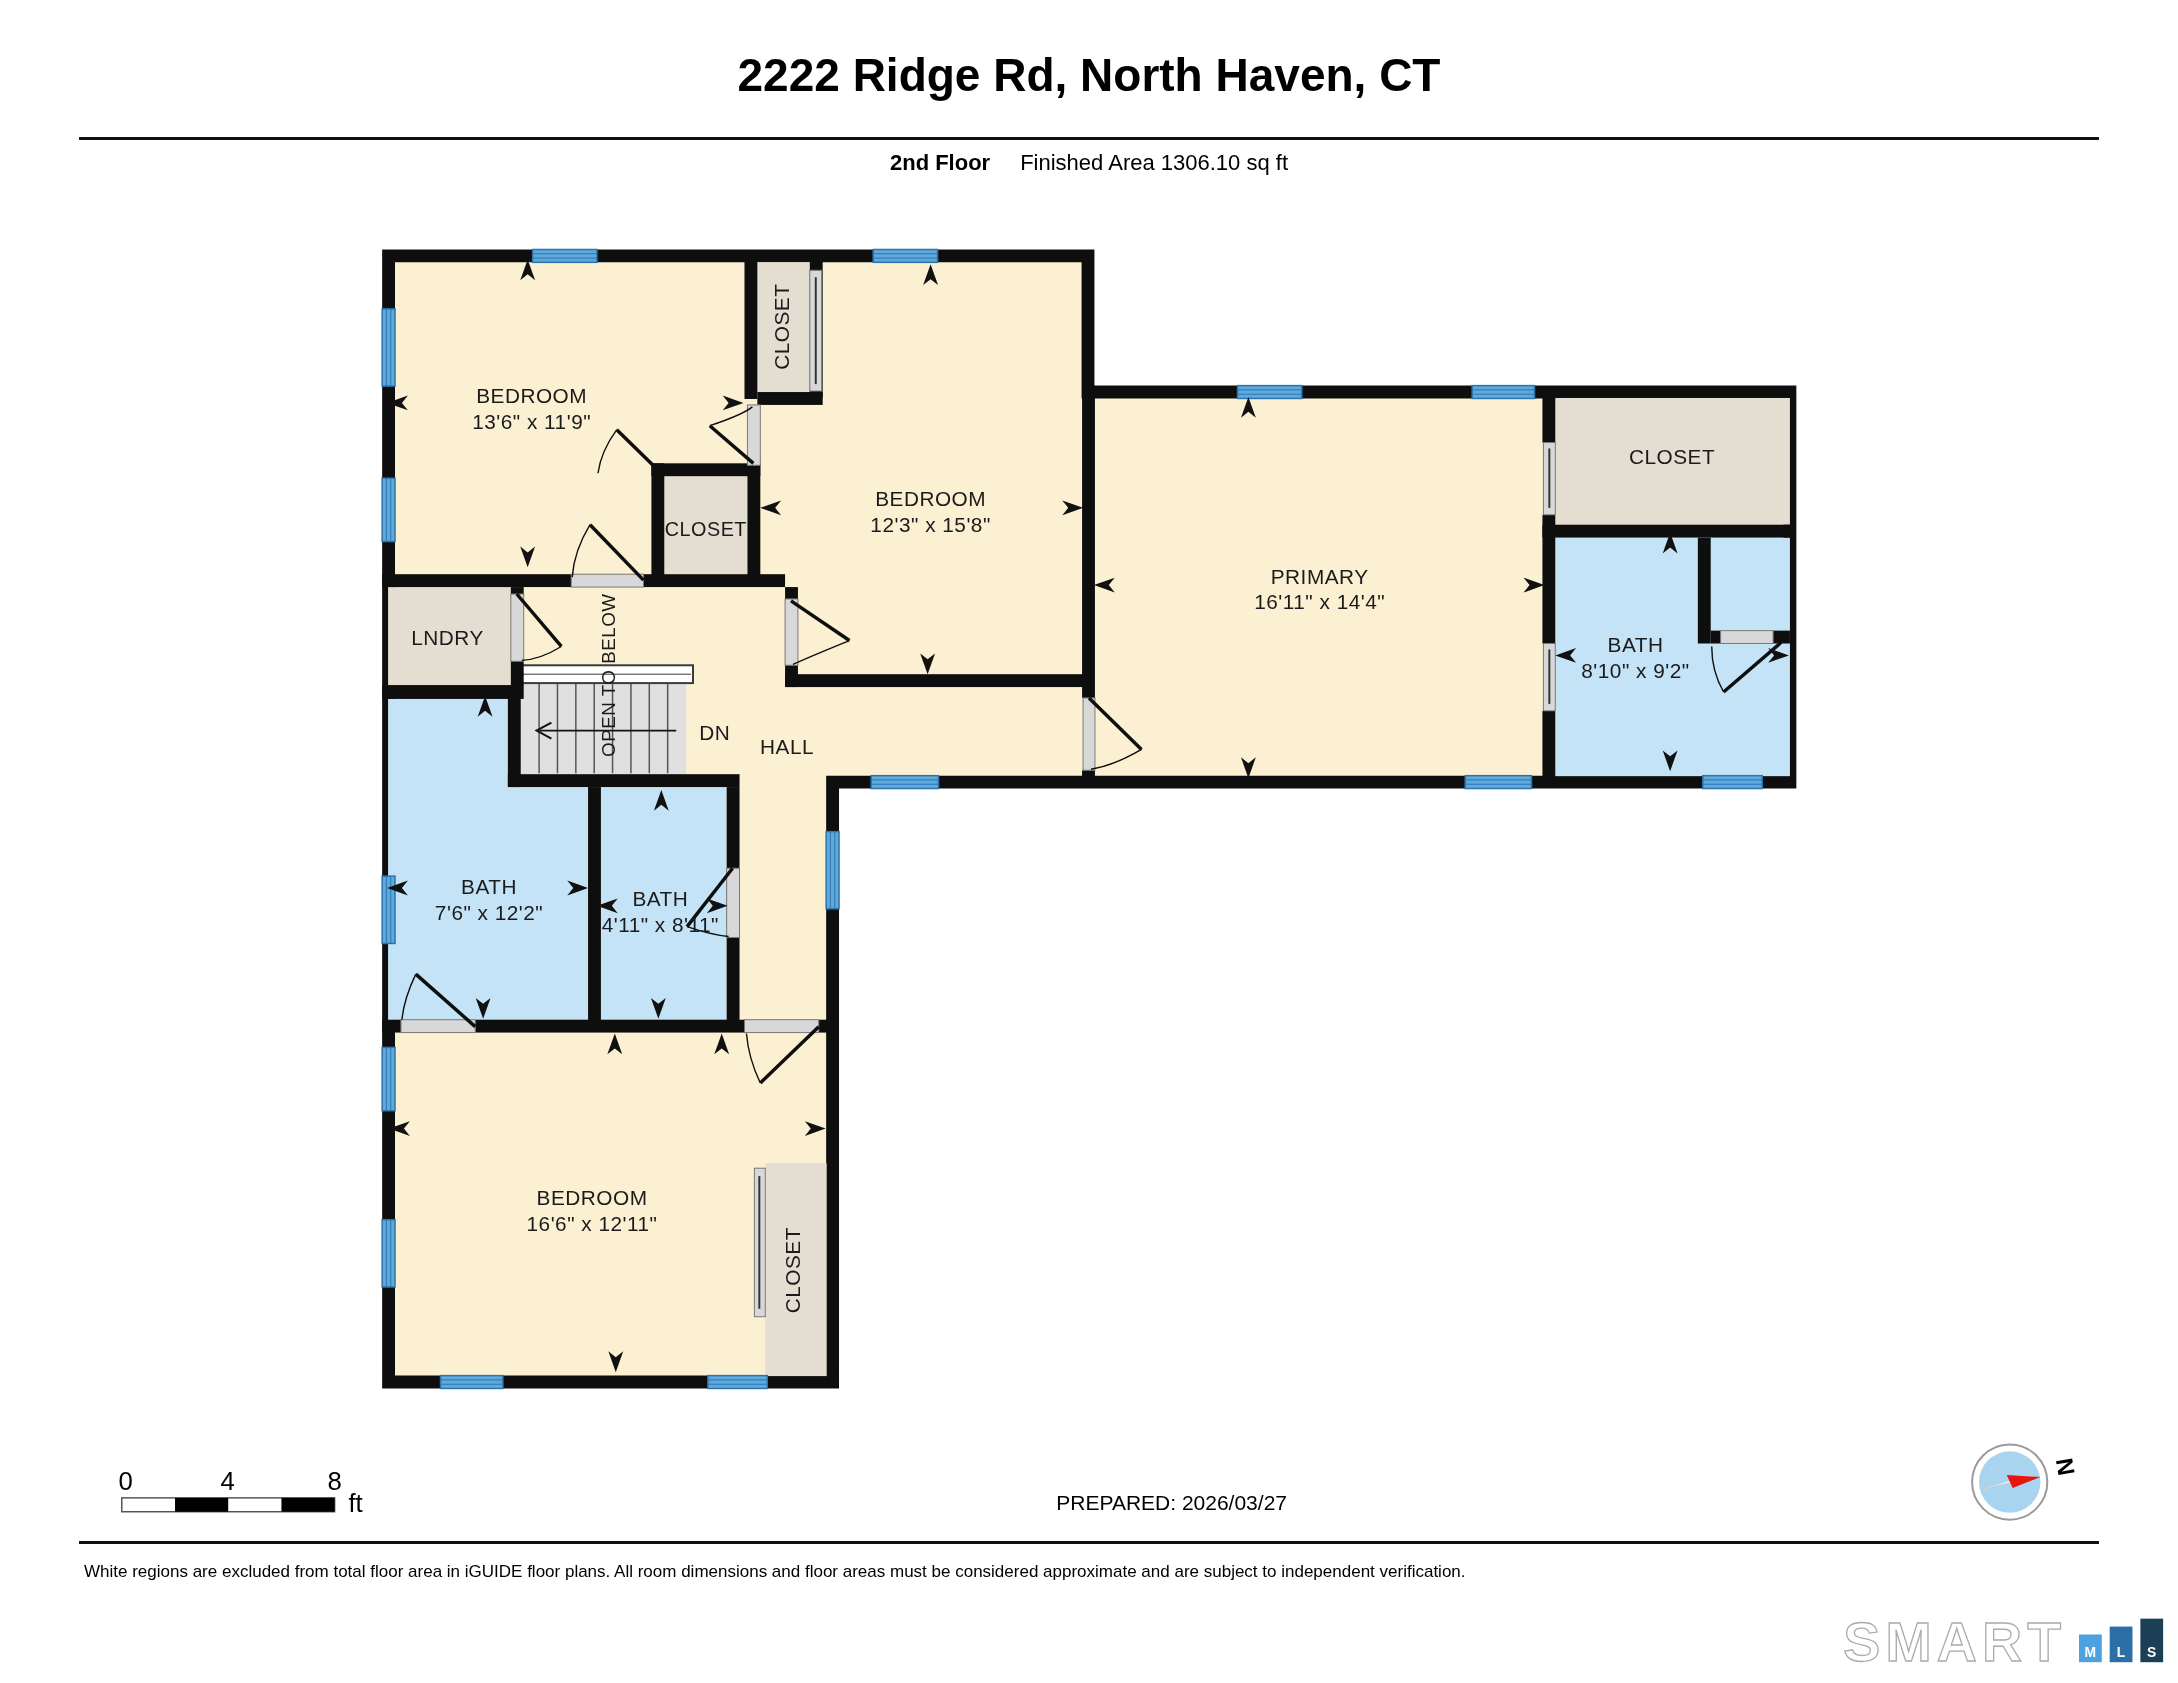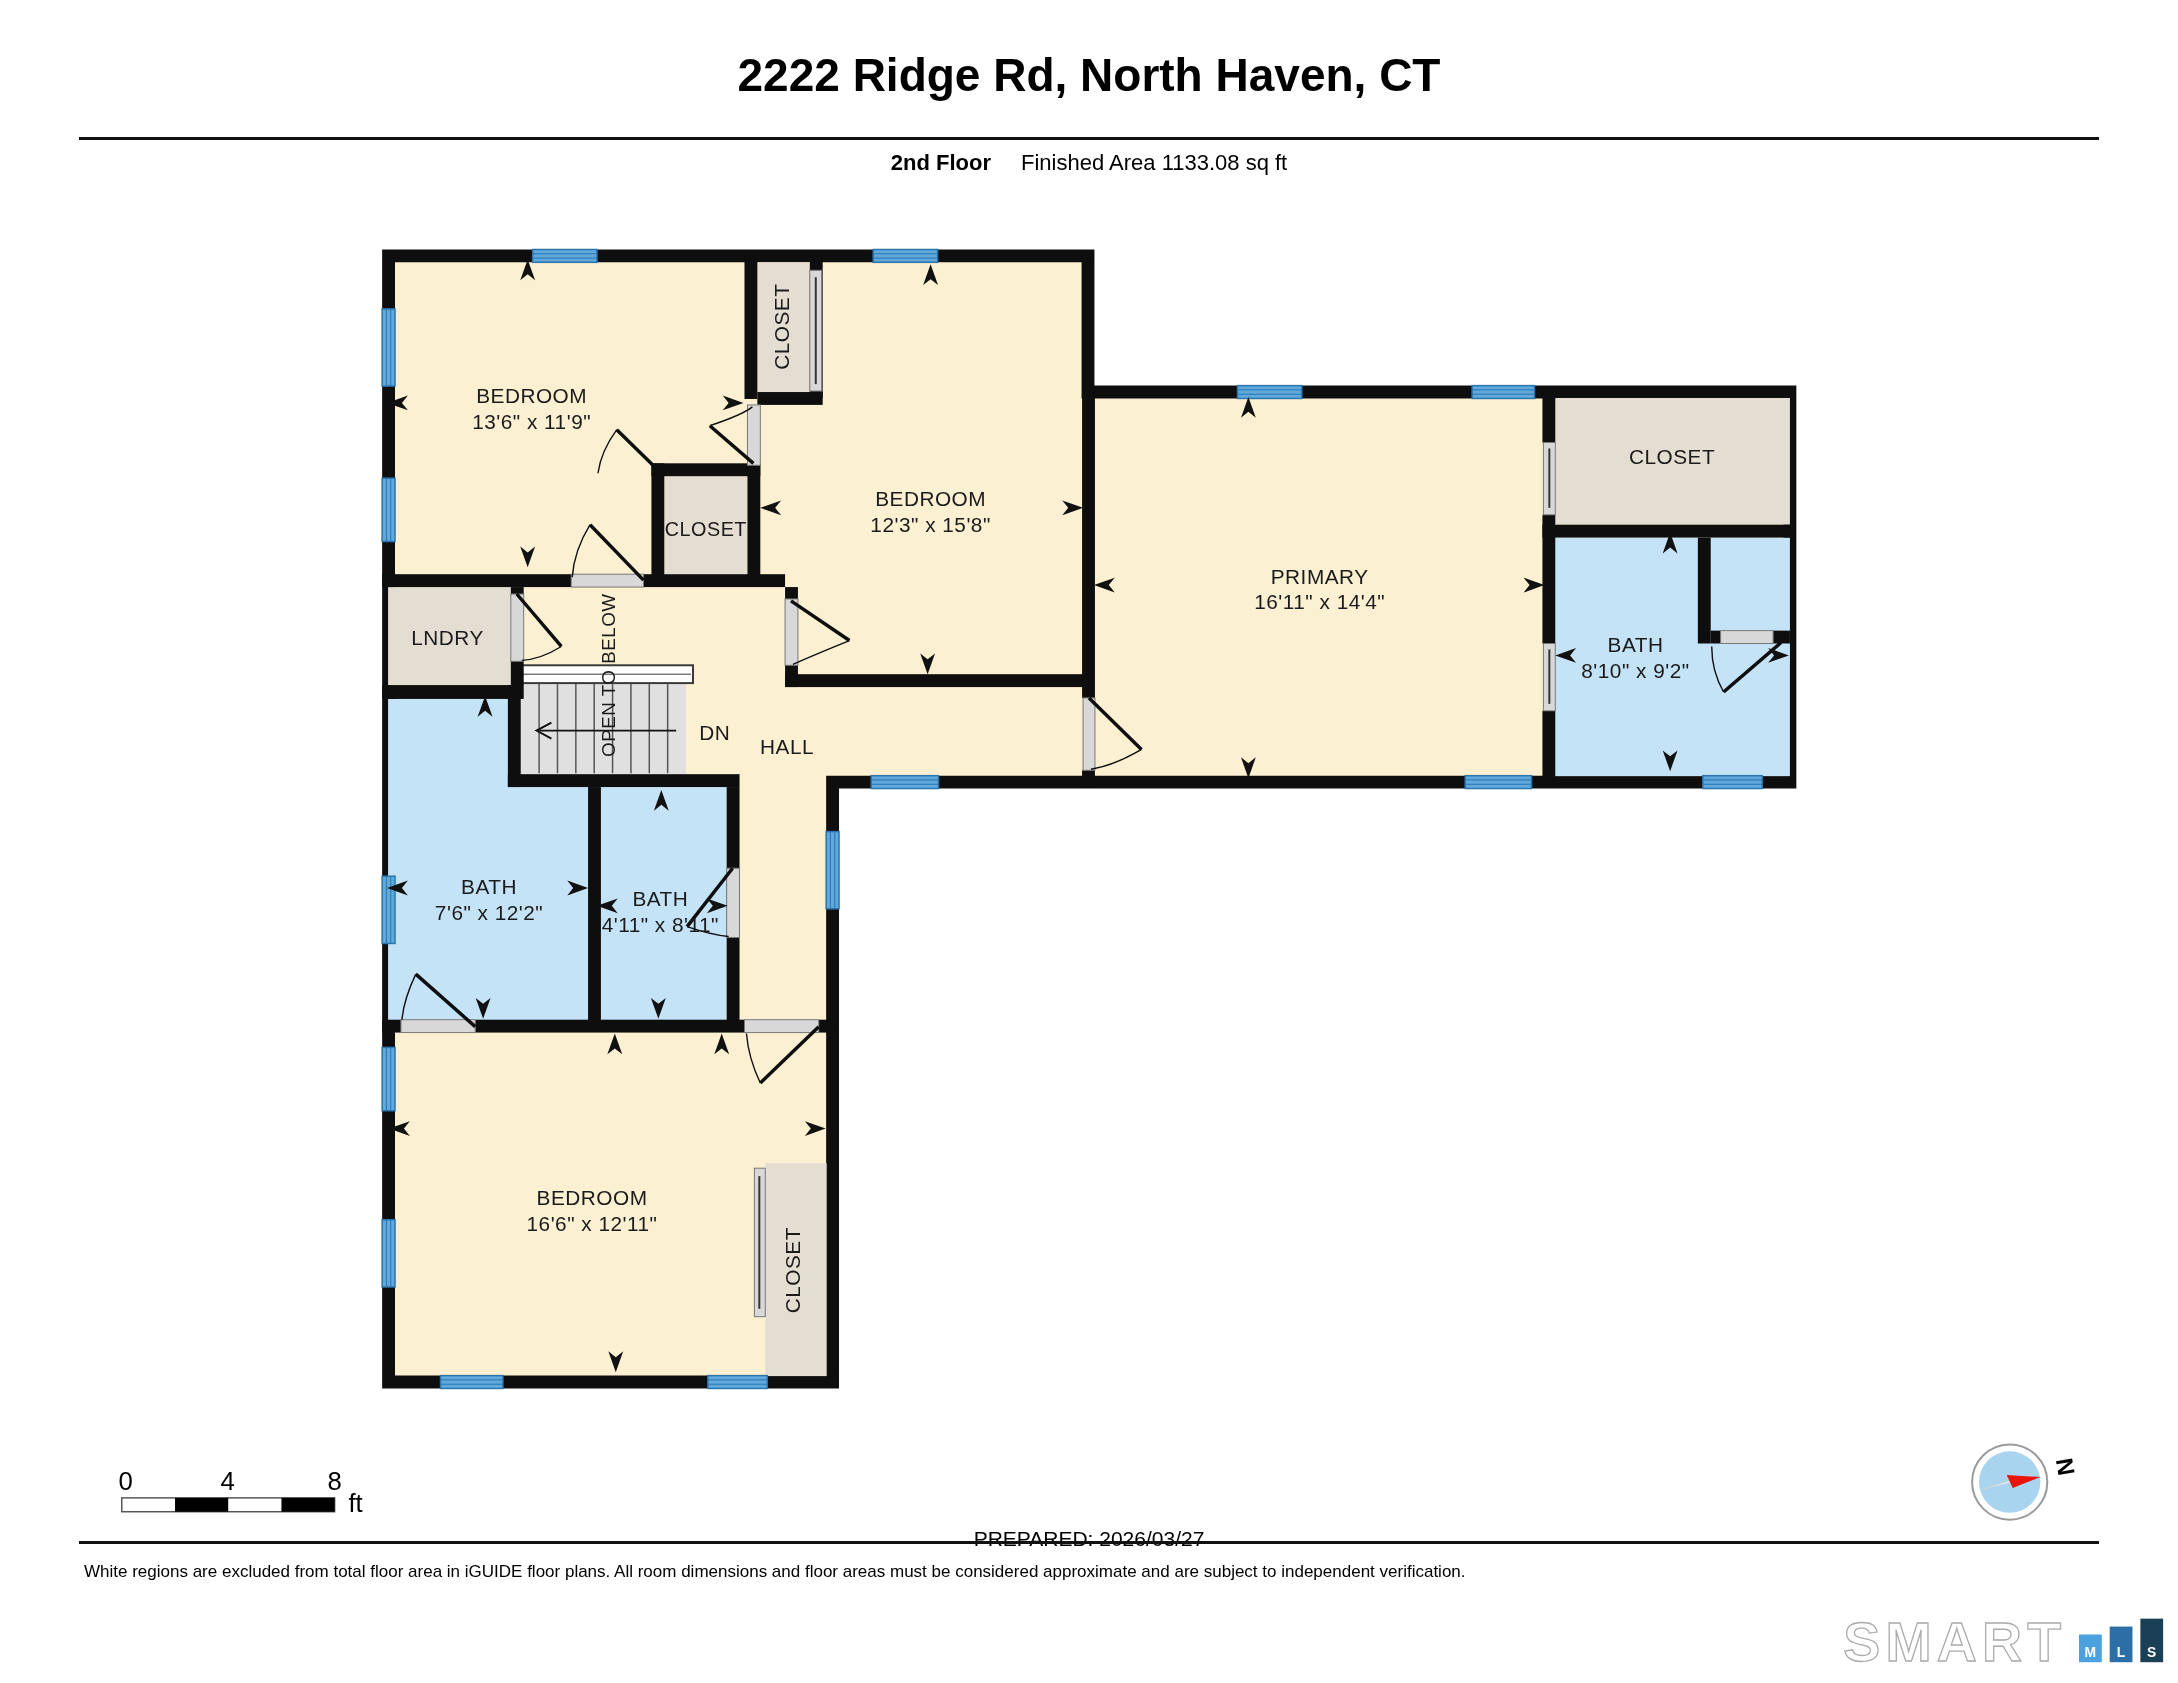--- a/index.html
+++ b/index.html
@@ -3,34 +3,34 @@
 <meta charset="utf-8">
 <style>
   html,body{margin:0;padding:0;background:#ffffff;}
   body{width:2178px;height:1683px;position:relative;font-family:"Liberation Sans",sans-serif;color:#111;overflow:hidden;}
   .title{position:absolute;left:0;top:48px;width:2178px;text-align:center;font-size:46px;font-weight:bold;letter-spacing:0px;color:#000;}
   .rule{position:absolute;left:79px;width:2020px;height:3px;background:#111;}
   .rule-top{top:137px;}
   .rule-bottom{top:1541px;}
   .subtitle{position:absolute;left:0;top:150px;width:2178px;text-align:center;font-size:22px;color:#000;}
   .subtitle .floor{font-weight:bold;margin-right:30px;}
-  .prepared{position:absolute;left:891px;top:1491px;width:396px;text-align:center;font-size:21px;color:#000;margin-top:36px;}
+  .prepared{position:absolute;left:891px;top:1491px;width:396px;text-align:right;font-size:21px;color:#000;}
   .disclaimer{position:absolute;left:84px;top:1562px;width:1881px;font-size:17px;color:#000;}
   svg text{font-family:"Liberation Sans",sans-serif;}
   .roomlabel{font-size:21px;fill:#1b1b1b;letter-spacing:0.5px;}
   .smalllabel{font-size:20px;fill:#1b1b1b;letter-spacing:0.5px;}
   .scalenum{font-size:26px;fill:#000;}
 </style>
 </head>
 <body>
 
 <div class="title">2222 Ridge Rd, North Haven, CT</div>
 <div class="rule rule-top"></div>
 <div class="subtitle">
-  <span class="floor">2nd Floor</span><span>Finished Area 1133.08 sq ft</span>
+  <span class="floor">2nd Floor</span><span>Finished Area 1306.10 sq ft</span>
 </div>
 
 <svg width="2178" height="1683" viewBox="0 0 2200 1700" style="position:absolute;left:0;top:0;">
 
   <path d="M 392.5,258.5 H 1099 V 396 H 1808 V 790 H 841 V 1396 H 392.5 Z" fill="#FBF0D2" stroke="#0E0E0E" stroke-width="13" stroke-linejoin="miter"></path>
 
   <g>
     <rect x="765" y="265" width="53" height="131" fill="#E4DDD1"></rect>
     <rect x="671" y="481" width="84" height="99" fill="#E4DDD1"></rect>
     <rect x="392" y="593" width="124" height="107" fill="#E4DDD1"></rect>

